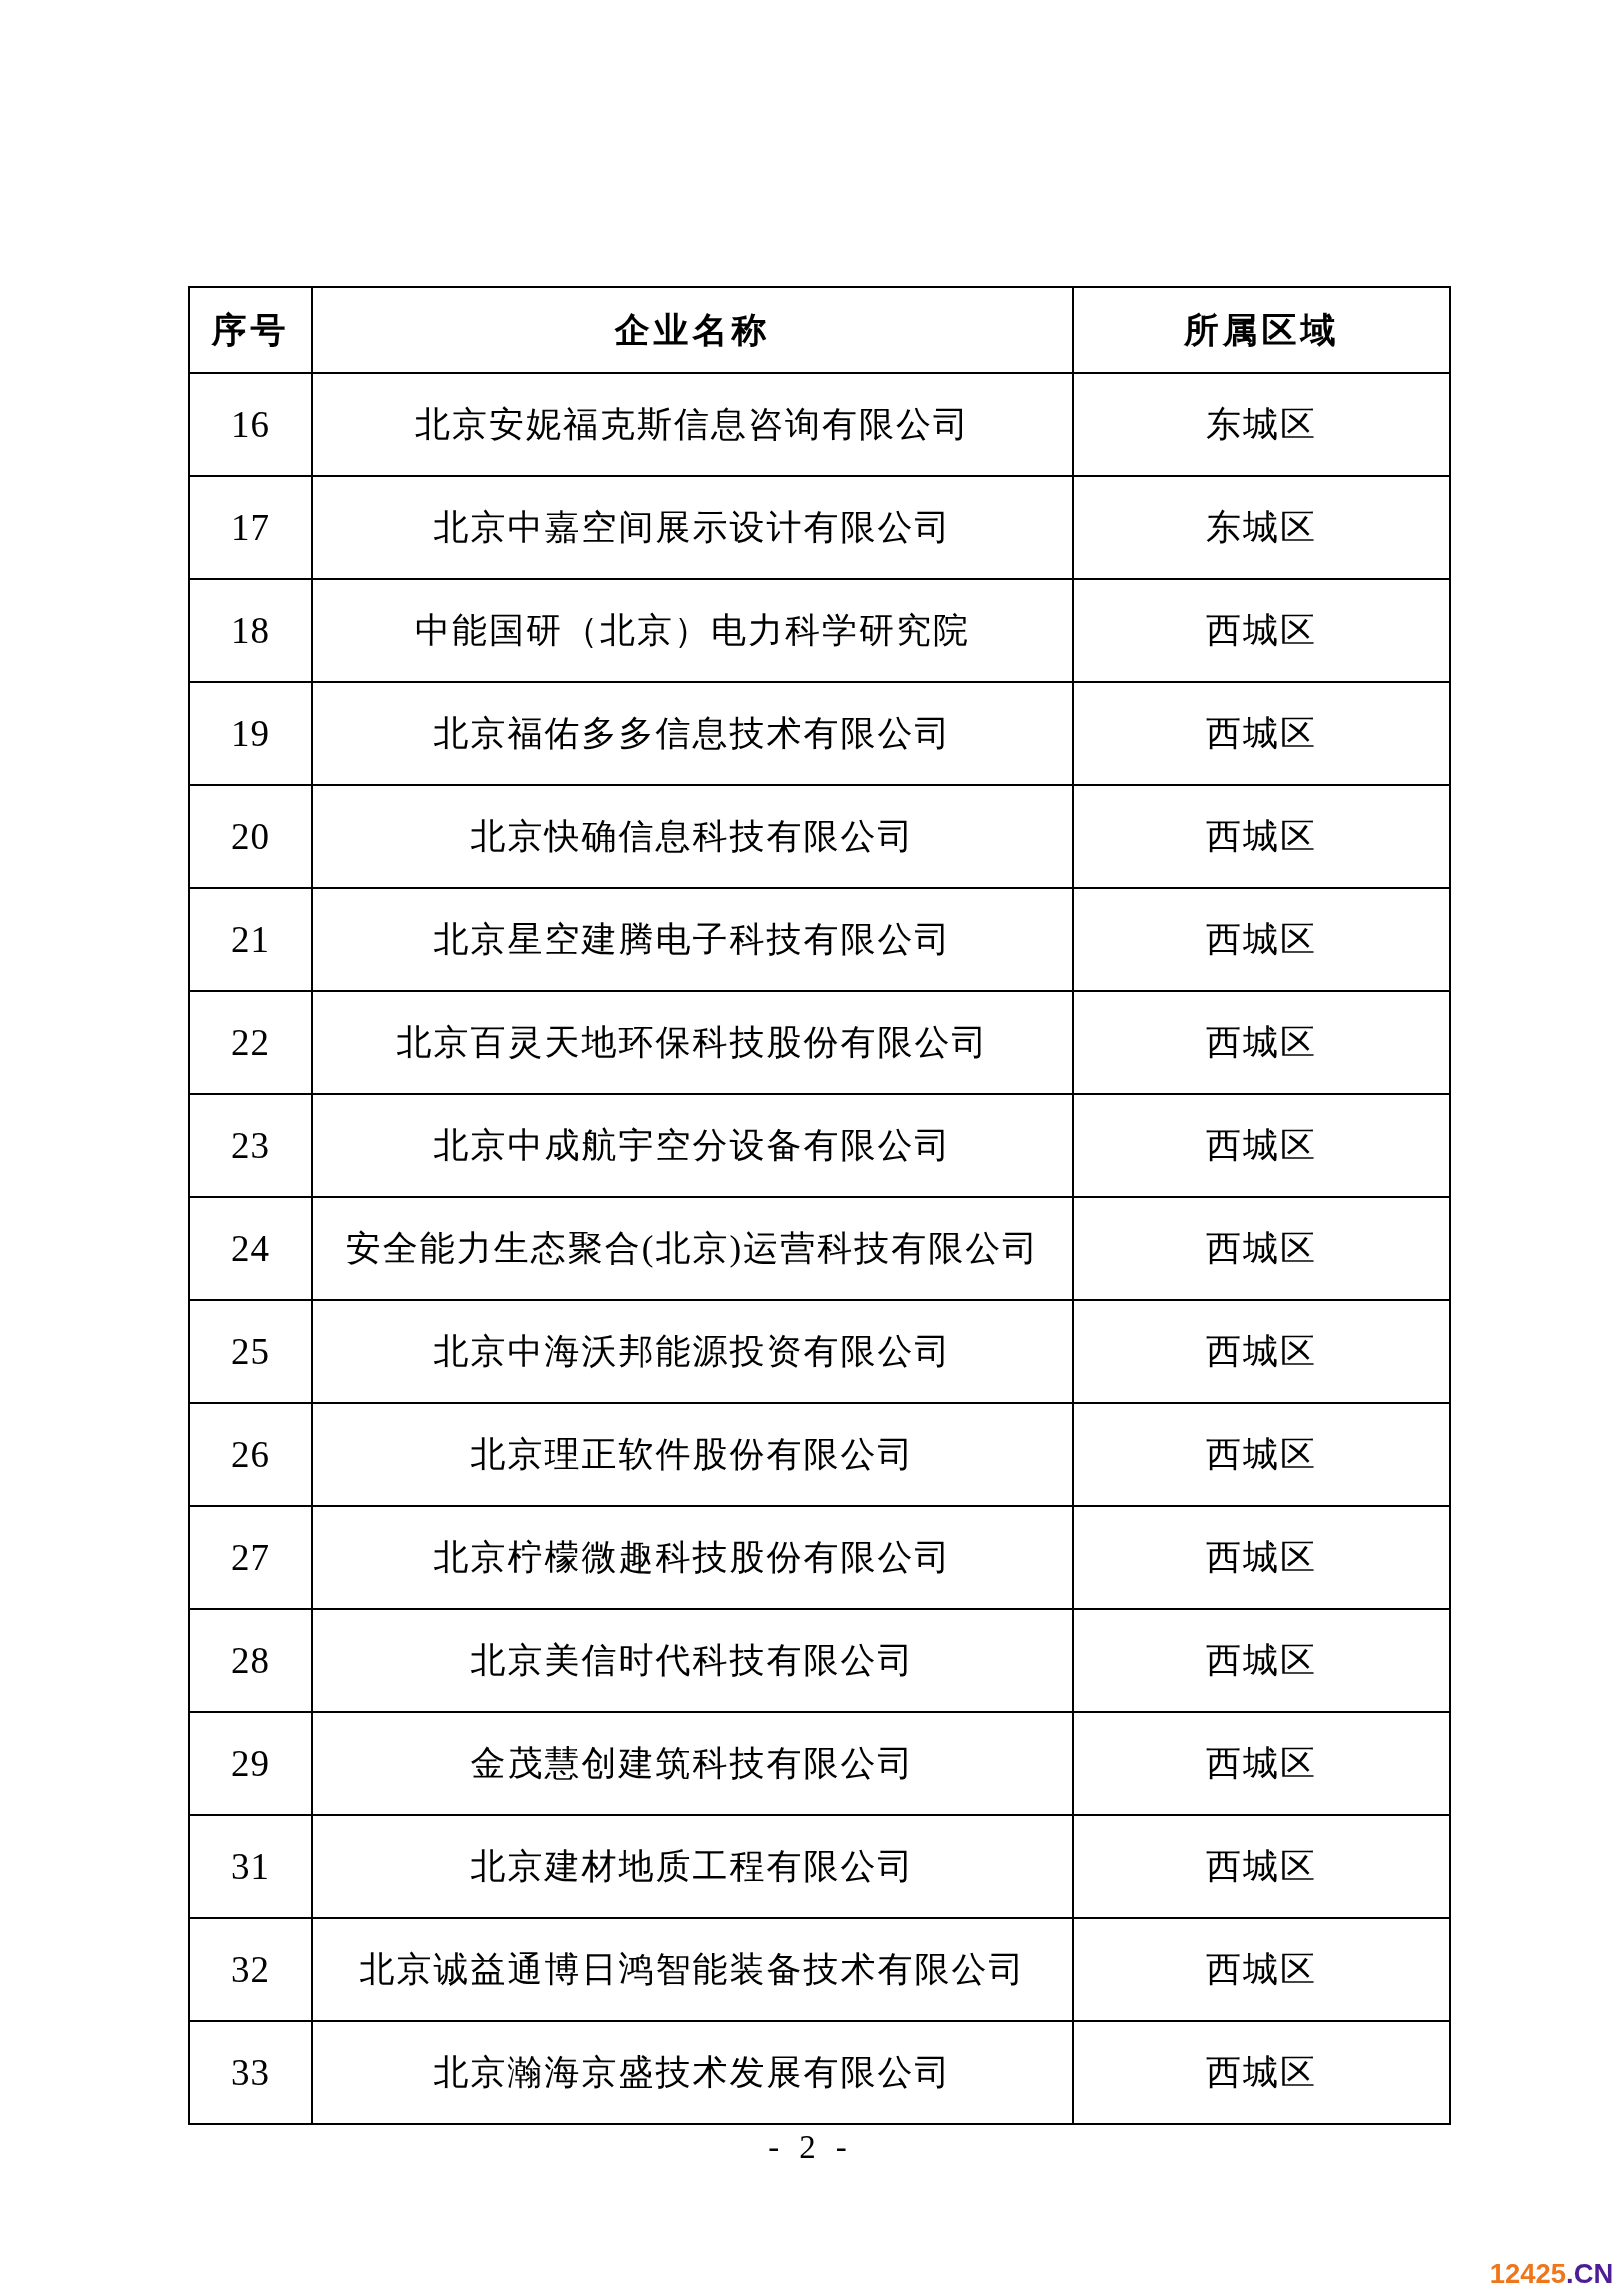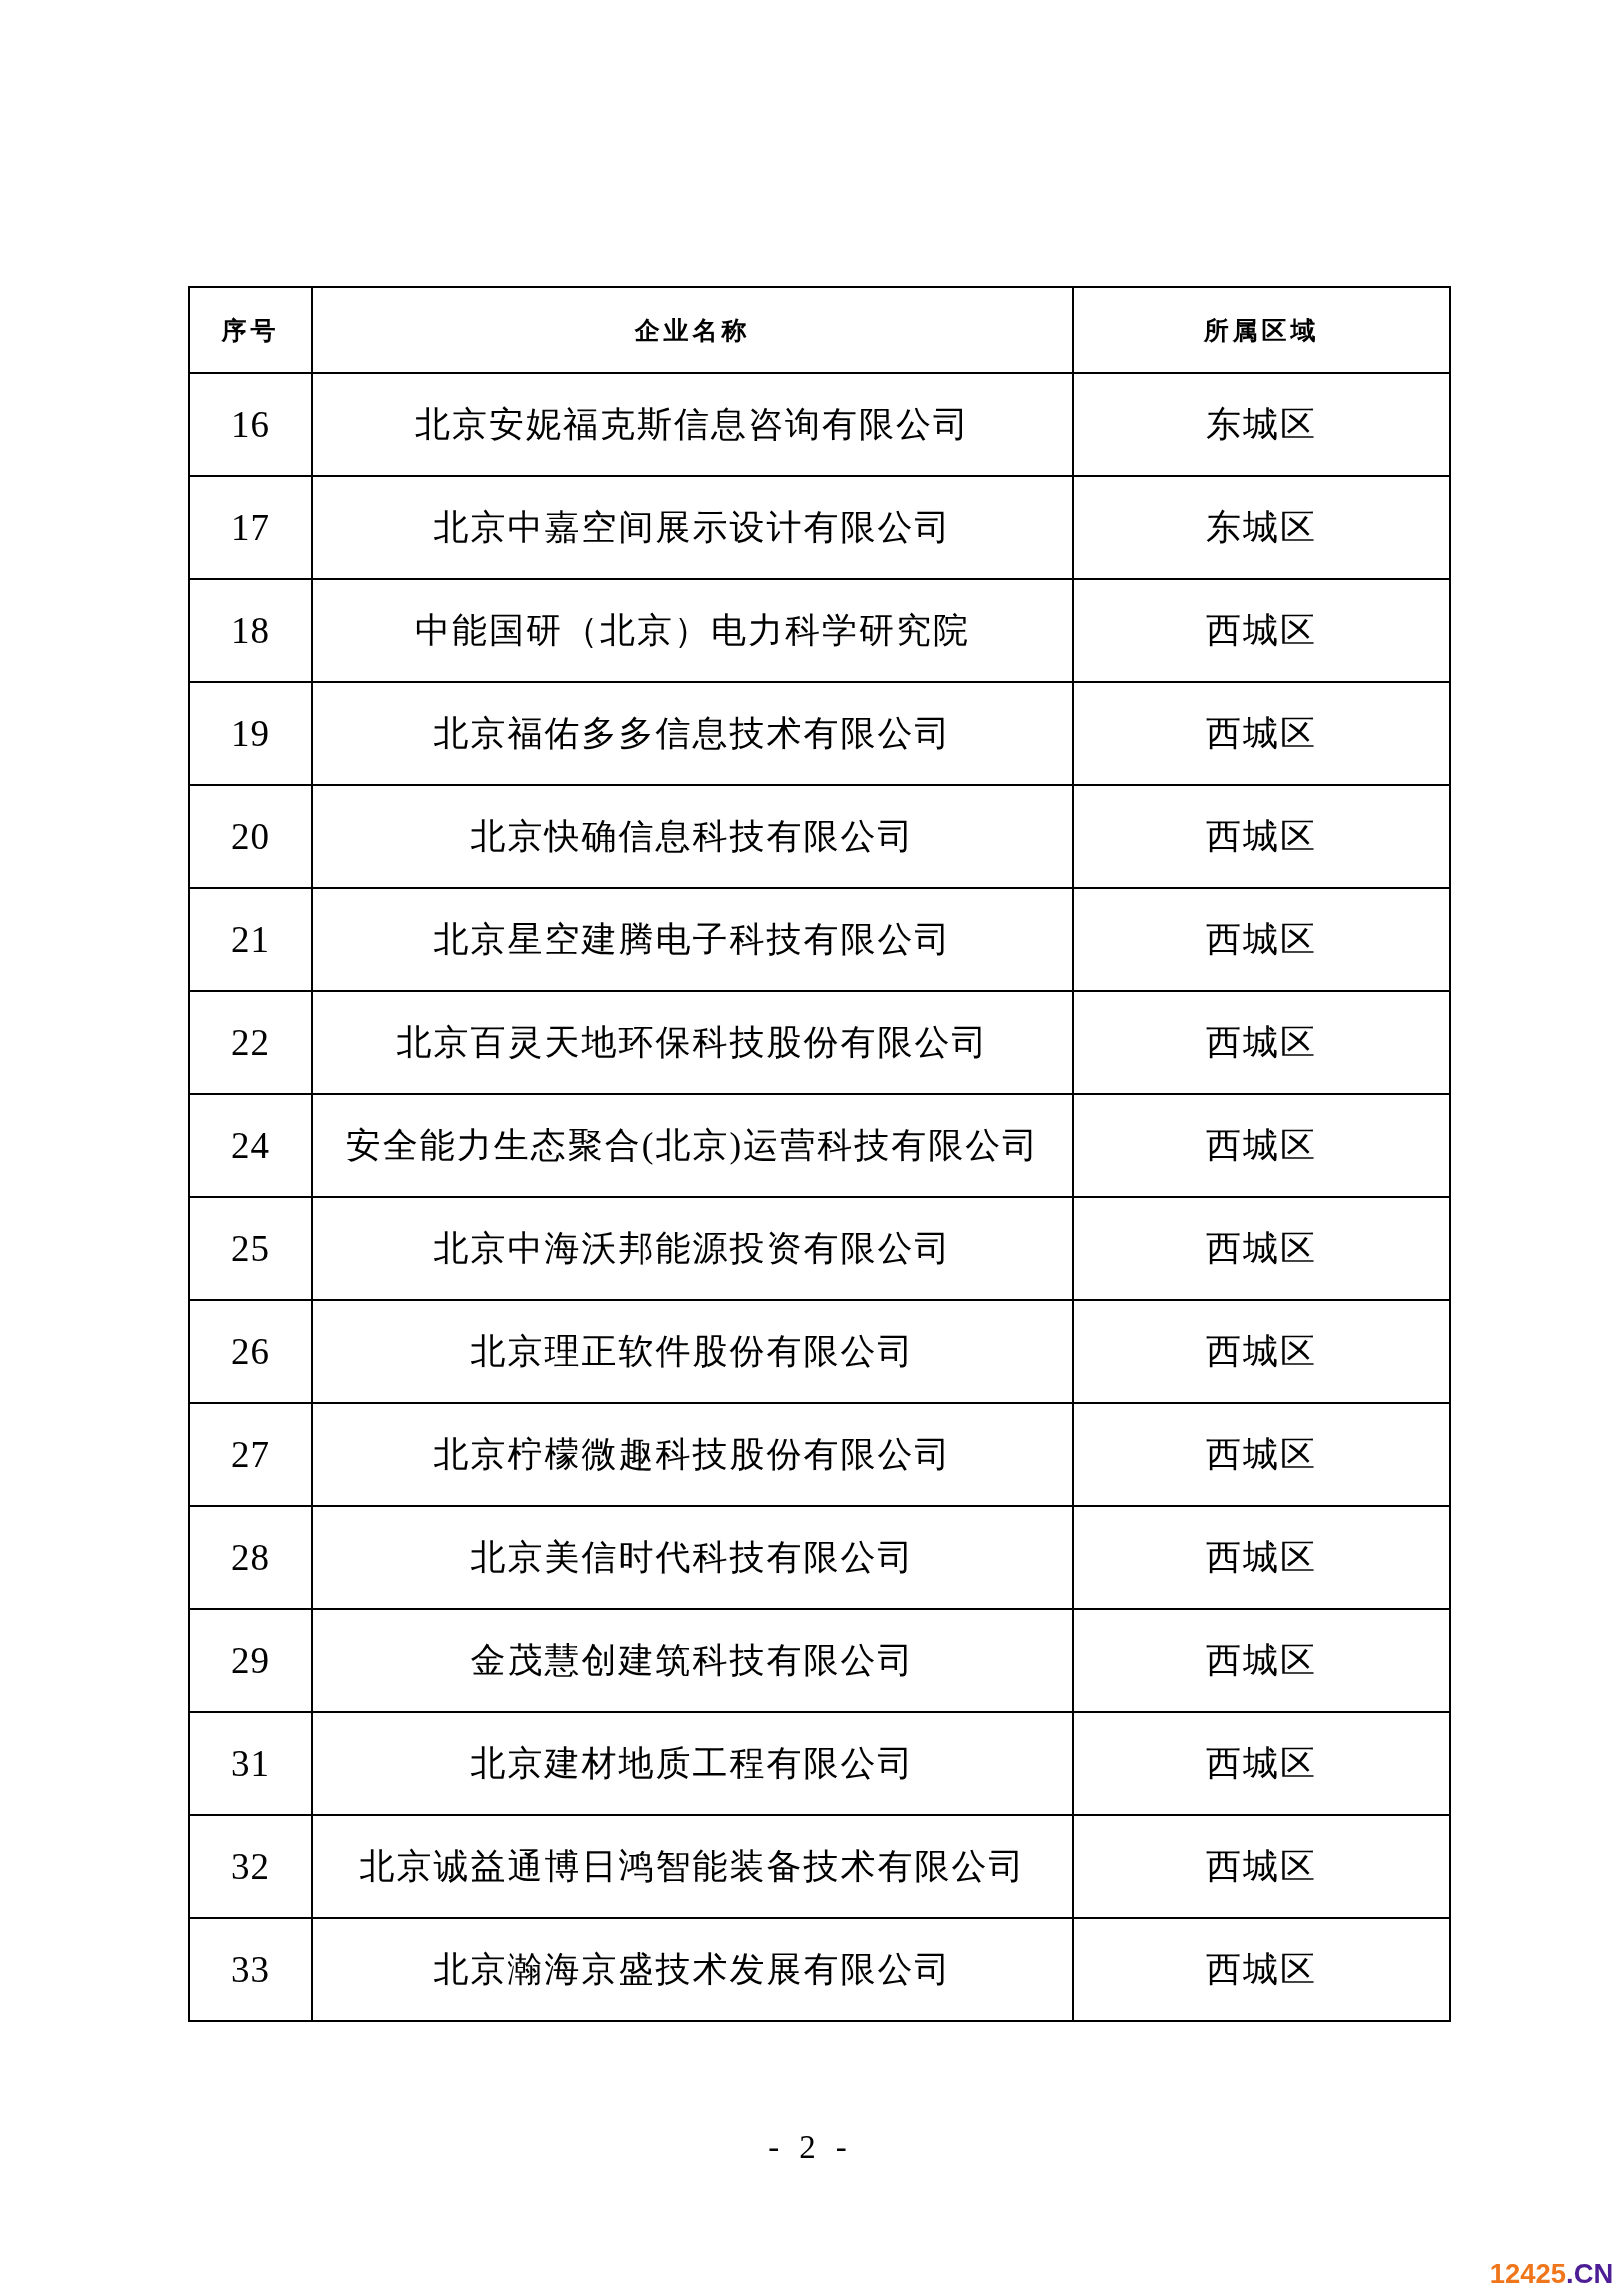--- a/index.html
+++ b/index.html
@@ -25,21 +25,21 @@
     table-layout: fixed;
   }
   table.company-table, table.company-table th, table.company-table td {
     border: 2px solid #000000;
   }
   table.company-table {
     border-width: 2.9px;
   }
   th {
     height: 84px;
-    font-size: 25px;
+    font-size: 35px;
     font-weight: bold;
     letter-spacing: 3.9px;
     text-align: center;
     vertical-align: middle;
     padding: 0;
   }
   td {
     height: 85px;
     text-align: center;
     vertical-align: middle;
@@ -126,20 +126,25 @@
           <td class="idx-cell">21</td>
           <td class="name-cell">北京星空建腾电子科技有限公司</td>
           <td class="district-cell">西城区</td>
         </tr>
         <tr>
           <td class="idx-cell">22</td>
           <td class="name-cell">北京百灵天地环保科技股份有限公司</td>
           <td class="district-cell">西城区</td>
         </tr>
         <tr>
+          <td class="idx-cell">23</td>
+          <td class="name-cell">北京中成航宇空分设备有限公司</td>
+          <td class="district-cell">西城区</td>
+        </tr>
+        <tr>
           <td class="idx-cell">24</td>
           <td class="name-cell">安全能力生态聚合(北京)运营科技有限公司</td>
           <td class="district-cell">西城区</td>
         </tr>
         <tr>
           <td class="idx-cell">25</td>
           <td class="name-cell">北京中海沃邦能源投资有限公司</td>
           <td class="district-cell">西城区</td>
         </tr>
         <tr>

